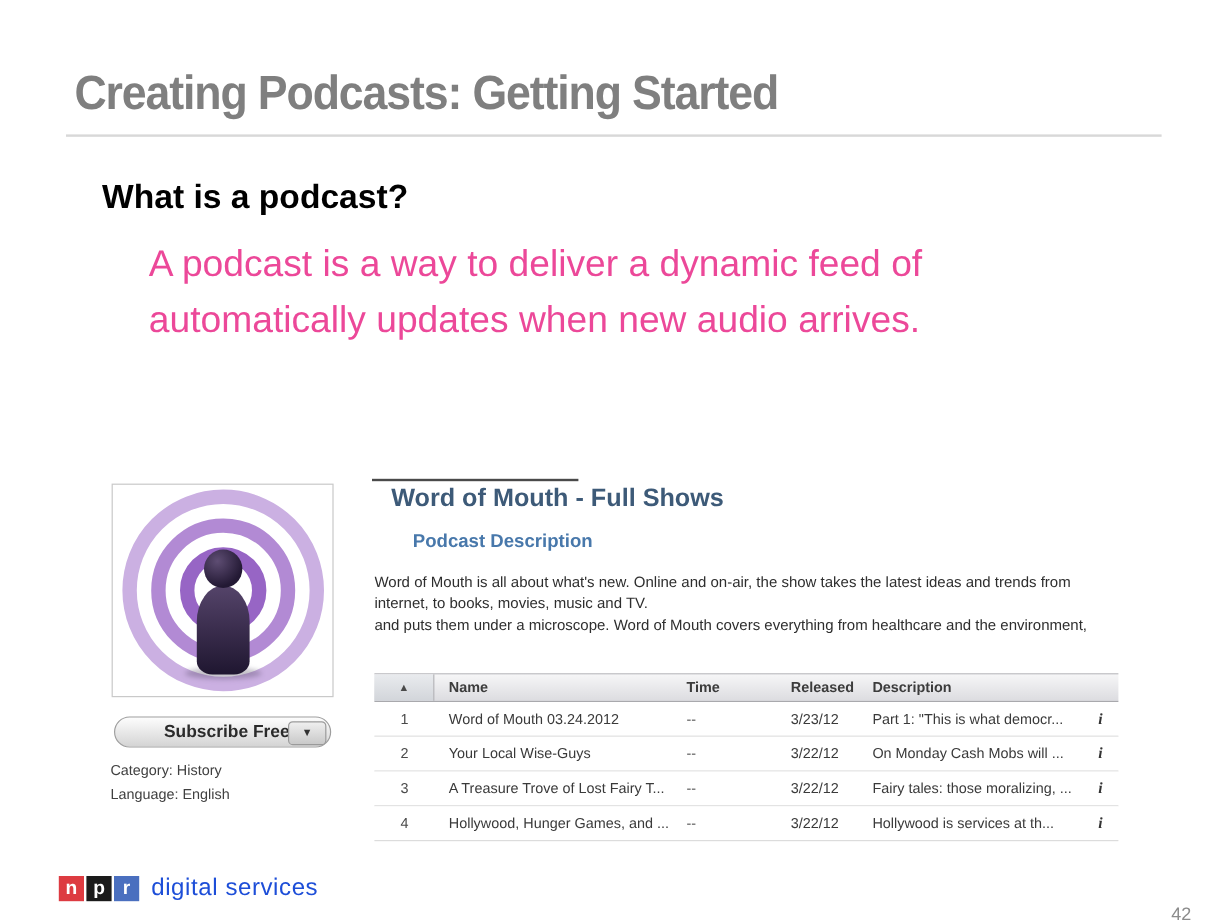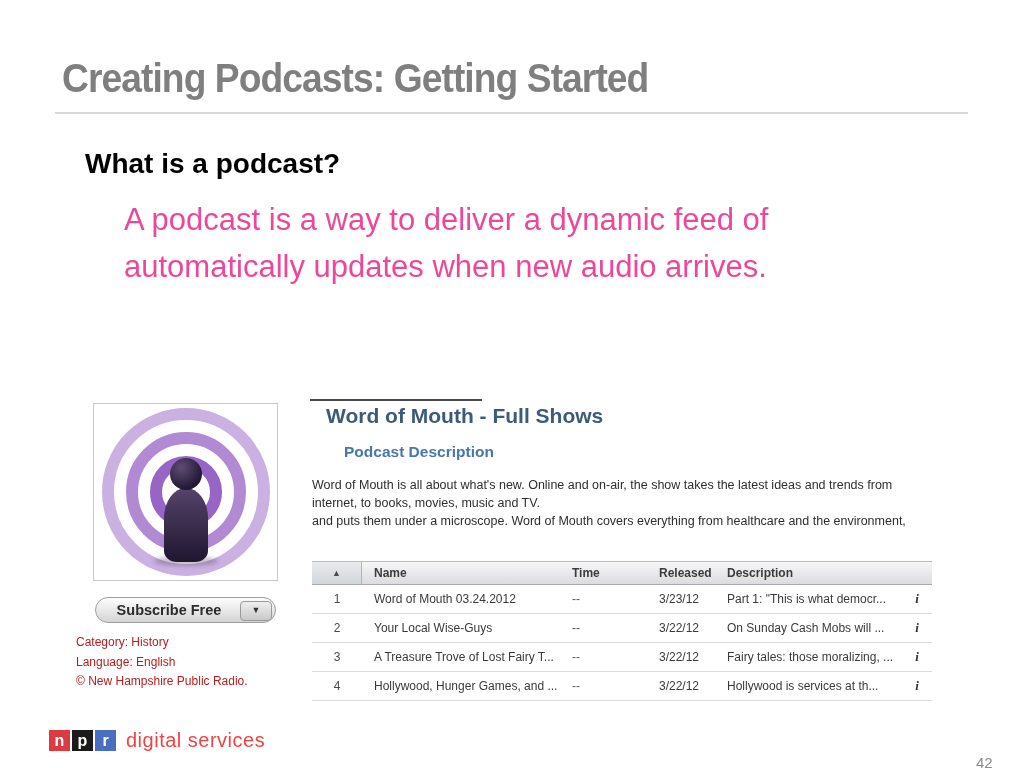--- a/index.html
+++ b/index.html
@@ -27,24 +27,24 @@
   .pc-head{position:absolute;left:50%;top:54px;transform:translateX(-50%);width:32px;height:32px;border-radius:50%;
     background:radial-gradient(circle at 35% 30%,#5e4d73,#231934 70%);}
   .pc-body{position:absolute;left:50%;top:84px;transform:translateX(-50%);width:44px;height:74px;
     background:linear-gradient(180deg,#55446a,#1f1630);
     border-radius:22px 22px 13px 13px / 30px 30px 11px 11px;}
   .pc-shadow{position:absolute;left:50%;top:152px;transform:translateX(-50%);width:64px;height:10px;border-radius:50%;
     background:rgba(60,50,75,0.30);filter:blur(2px);}
   .subscribe{position:absolute;left:95px;top:597px;width:181px;height:26px;border:1px solid #9e9e9e;border-radius:13px;
     background:linear-gradient(#fdfdfd,#d4d4d4);box-sizing:border-box;}
   .subscribe-label{position:absolute;left:0;top:0;width:146px;text-align:center;line-height:24px;
-    font-size:14.5px;font-weight:bold;color:#2b2b2b;}
+    font-size:14.5px;font-weight:bold;color:#2b2b2b;padding-left:20px;}
   .subscribe-dd{position:absolute;right:3px;top:3px;width:30px;height:18px;border:1px solid #9a9a9a;border-radius:4px;
     background:linear-gradient(#efefef,#c9c9c9);text-align:center;line-height:17px;font-size:9px;color:#333;}
-  .meta{position:absolute;left:76px;top:633px;font-size:12px;color:#b91c1c;line-height:19.5px;}
+  .meta{position:absolute;left:92px;top:633px;font-size:12px;color:#404040;line-height:19.5px;}
   
   .wom-title{position:absolute;left:326px;top:404px;font-size:21px;font-weight:bold;color:#3d5a78;white-space:nowrap;}
   .pd-heading{position:absolute;left:344px;top:443px;font-size:15.5px;font-weight:bold;color:#4878ab;}
   .pd-desc{position:absolute;left:312px;top:476px;width:606px;font-size:12.5px;color:#2e2e2e;line-height:18px;overflow:hidden;}
   .pd-desc div{white-space:nowrap;overflow:hidden;width:606px;}
   
   .ep-table{position:absolute;left:312px;top:561px;width:620px;font-size:12px;color:#3a3a3a;}
   .ep-head,.ep-row{display:grid;grid-template-columns:50px 210px 87px 60px 183px 30px;align-items:center;box-sizing:border-box;}
   .ep-head{height:24px;background:linear-gradient(#f6f6f7,#dcdce0);border-top:1px solid #bcbcc0;
     border-bottom:1px solid #a9a9ad;font-weight:bold;color:#3c3c3c;}
@@ -58,21 +58,21 @@
   .c-num{text-align:center;color:#4a4a4a;}
   .c-time{color:#555;}
   .c-info{text-align:center;font-family:"Liberation Serif",serif;font-style:italic;font-weight:bold;font-size:13px;color:#333;}
   
   .npr{position:absolute;left:49px;top:729px;display:flex;align-items:center;}
   .npr-sq{width:21px;height:21px;margin-right:2px;color:#fff;font-size:16px;font-weight:bold;
     text-align:center;line-height:21px;}
   .sq-n{background:#dd3b41;}
   .sq-p{background:#1b1b1b;}
   .sq-r{background:#4a6fbf;}
-  .npr-text{margin-left:8px;font-size:20px;color:#ef4444;letter-spacing:0.5px;}
+  .npr-text{margin-left:8px;font-size:20px;color:#1d4ed8;letter-spacing:0.5px;}
   .page-num{position:absolute;left:976px;top:730px;font-size:15px;color:#8c8c8c;margin-top:24px;}
 </style>
 </head>
 <body>
 
 <div class="slide-title">Creating Podcasts: Getting Started</div>
 <div class="title-rule"></div>
 
 <div class="question">What is a podcast?</div>
 <div class="body-text">
@@ -96,21 +96,20 @@
   <div class="subscribe-label">Subscribe Free</div>
   <div class="subscribe-dd">
     <span>▼</span>
   </div>
 </div>
 
 <div class="meta">
 
 <div>Category: History</div>
     <div>Language: English</div>
-    <div>© New Hampshire Public Radio.</div>
   </div>
 
 <div class="wom-title">Word of Mouth - Full Shows</div>
 <div class="pd-heading">Podcast Description</div>
 <div class="pd-desc">
 
 <div>Word of Mouth is all about what's new. Online and on-air, the show takes the latest ideas and trends from</div>
     <div>internet, to books, movies, music and TV.</div>
     <div>and puts them under a microscope. Word of Mouth covers everything from healthcare and the environment,</div>
   </div>
@@ -135,21 +134,21 @@
         <div class="c-rel">3/23/12</div>
         <div class="c-desc">Part 1: "This is what democr...</div>
         <div class="c-info">i</div>
       </div>
 
       <div class="ep-row">
         <div class="c-num">2</div>
         <div class="c-name">Your Local Wise-Guys</div>
         <div class="c-time">--</div>
         <div class="c-rel">3/22/12</div>
-        <div class="c-desc">On Sunday Cash Mobs will ...</div>
+        <div class="c-desc">On Monday Cash Mobs will ...</div>
         <div class="c-info">i</div>
       </div>
 
       <div class="ep-row">
         <div class="c-num">3</div>
         <div class="c-name">A Treasure Trove of Lost Fairy T...</div>
         <div class="c-time">--</div>
         <div class="c-rel">3/22/12</div>
         <div class="c-desc">Fairy tales: those moralizing, ...</div>
         <div class="c-info">i</div>

